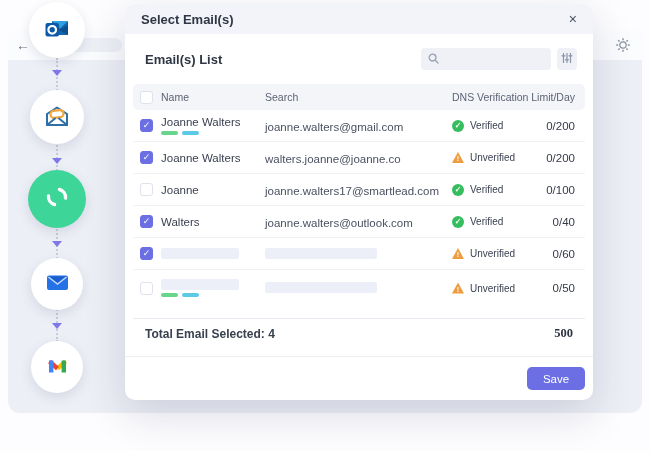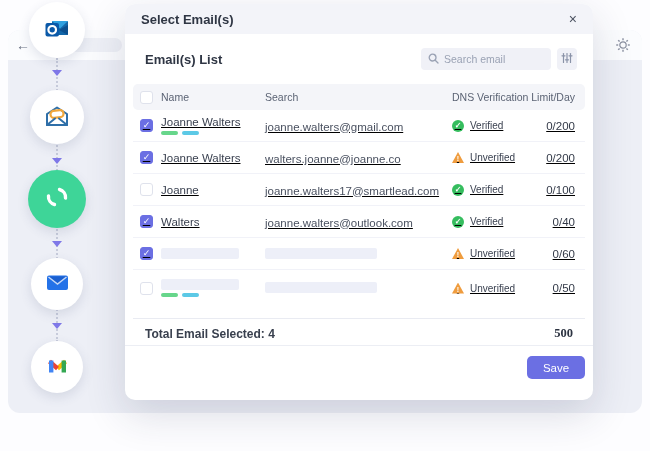--- a/index.html
+++ b/index.html
@@ -46,21 +46,21 @@
                 display:flex; align-items:center; justify-content:center; cursor:pointer; }
 
   .table { margin:0 8px; }
   .thead { height:26px; background:#f4f5f9; border-radius:5px; display:grid;
            grid-template-columns:21px 104px 187px 76px 1fr; align-items:center;
            padding:0 10px 0 7px; font-size:10.5px; color:#5b6374; }
   .thead .h-lim { text-align:right; white-space:nowrap; }
   .thead .h-dns { white-space:nowrap; }
 
   .trow { display:grid; grid-template-columns:21px 104px 187px 76px 1fr; align-items:center;
-          padding:0 10px 0 7px; height:32px; border-bottom:1px solid #f1f2f8;text-decoration:underline; }
+          padding:0 10px 0 7px; height:32px; border-bottom:1px solid #f1f2f8; }
   .trow.tall { height:36px; }
   .trow:last-child { border-bottom:0; }
 
   .cb { width:13px; height:13px; border-radius:3px; background:#fff; border:1px solid #dfe2ec;
         display:flex; align-items:center; justify-content:center; cursor:pointer; }
   .cb.checked { background:#6b6fe3; border-color:#6b6fe3; }
   .cb.checked::after { content:"✓"; color:#fff; font-size:9px; line-height:1; }
 
   .cell-name { display:flex; flex-direction:column; justify-content:center; gap:3px; }
   .nm { font-size:11.5px; color:#3a4150; font-weight:500; white-space:nowrap; }
@@ -82,21 +82,21 @@
          color:#fff; display:flex; align-items:flex-end; justify-content:center; flex:0 0 auto; }
   .wnb::after { content:"!"; font-size:7px; font-weight:700; line-height:9px; }
 
   .lim { font-size:11.5px; color:#333a48; font-weight:500; text-align:right; white-space:nowrap; }
 
   .summary { margin:12px 8px 0; height:30px; border-top:1px solid #e9ebf2;
              display:flex; align-items:center; justify-content:space-between; padding:0 12px; }
   .sum-label { font-size:12px; font-weight:600; color:#39404e; }
   .sum-total { font-size:12.5px; font-weight:700; color:#2d3442;font-family:Liberation Serif, serif; }
 
-  .m-actions { position:absolute; left:0; right:0; bottom:0; height:55px; border-top:1px solid #eceef4; }
+  .m-actions { position:absolute; left:0; right:0; bottom:0; height:44px; border-top:1px solid #eceef4; }
   .save-btn { position:absolute; right:8px; top:10px; width:58px; height:23px; background:#6b6fe3;
               border:0; border-radius:5px; color:#fff; font-size:11.5px; cursor:pointer;
               font-family:"Liberation Sans",sans-serif; }
 </style>
 </head>
 <body>
 
 <div class="stage">
 
   <div class="bg-card">
@@ -188,21 +188,20 @@
     <div class="list-row">
       <span class="list-title">Email(s) List</span>
       <span class="controls">
         <span class="search-box">
           <span>
             <svg width="11" height="11" viewBox="0 0 11 11">
               <circle cx="4.6" cy="4.6" r="3.4" fill="none" stroke="#9aa2b4" stroke-width="1.3"></circle>
               <line x1="7.2" y1="7.2" x2="10" y2="10" stroke="#9aa2b4" stroke-width="1.3" stroke-linecap="round"></line>
             </svg>
           </span>
-          <input type="text" placeholder="Search email" style="">
         </span>
         <span class="filter-btn">
           <span>
             <svg width="12" height="12" viewBox="0 0 12 12">
               <g stroke="#8a93a8" stroke-width="1.2" stroke-linecap="round">
                 <line x1="2.5" y1="1.5" x2="2.5" y2="10.5"></line>
                 <line x1="6" y1="1.5" x2="6" y2="10.5"></line>
                 <line x1="9.5" y1="1.5" x2="9.5" y2="10.5"></line>
                 <line x1="1" y1="3.8" x2="4" y2="3.8"></line>
                 <line x1="4.5" y1="7.8" x2="7.5" y2="7.8"></line>

